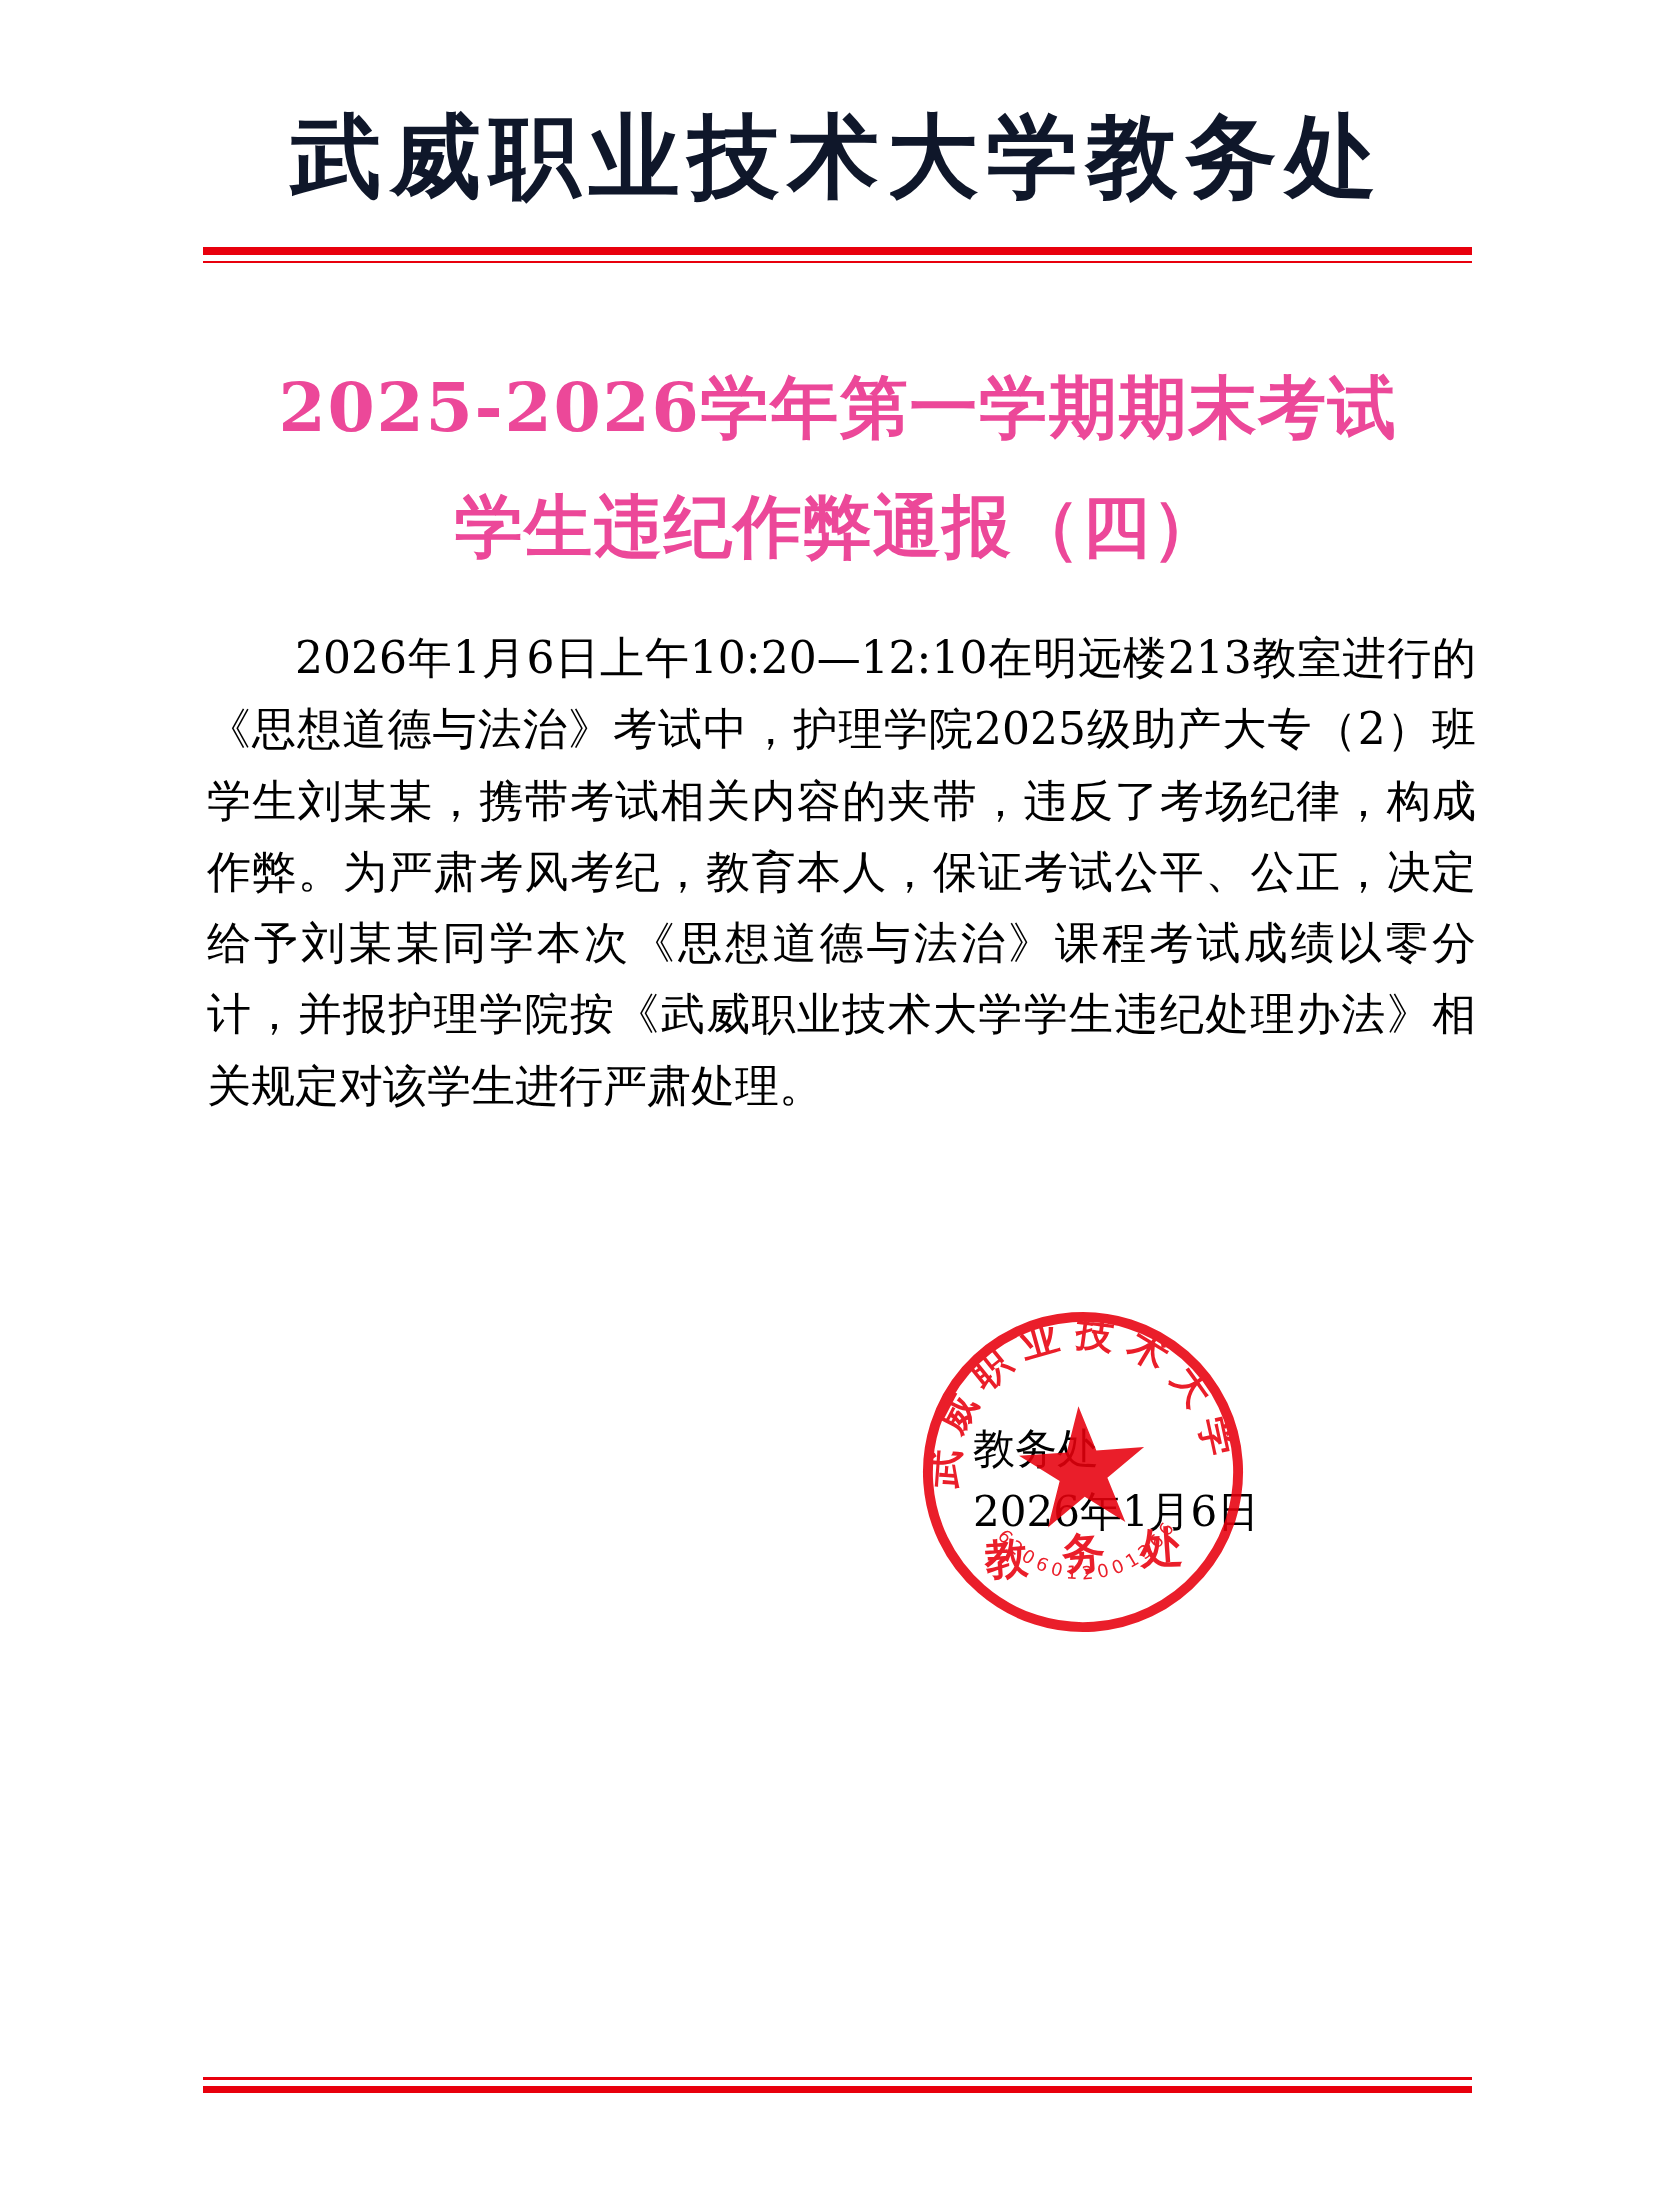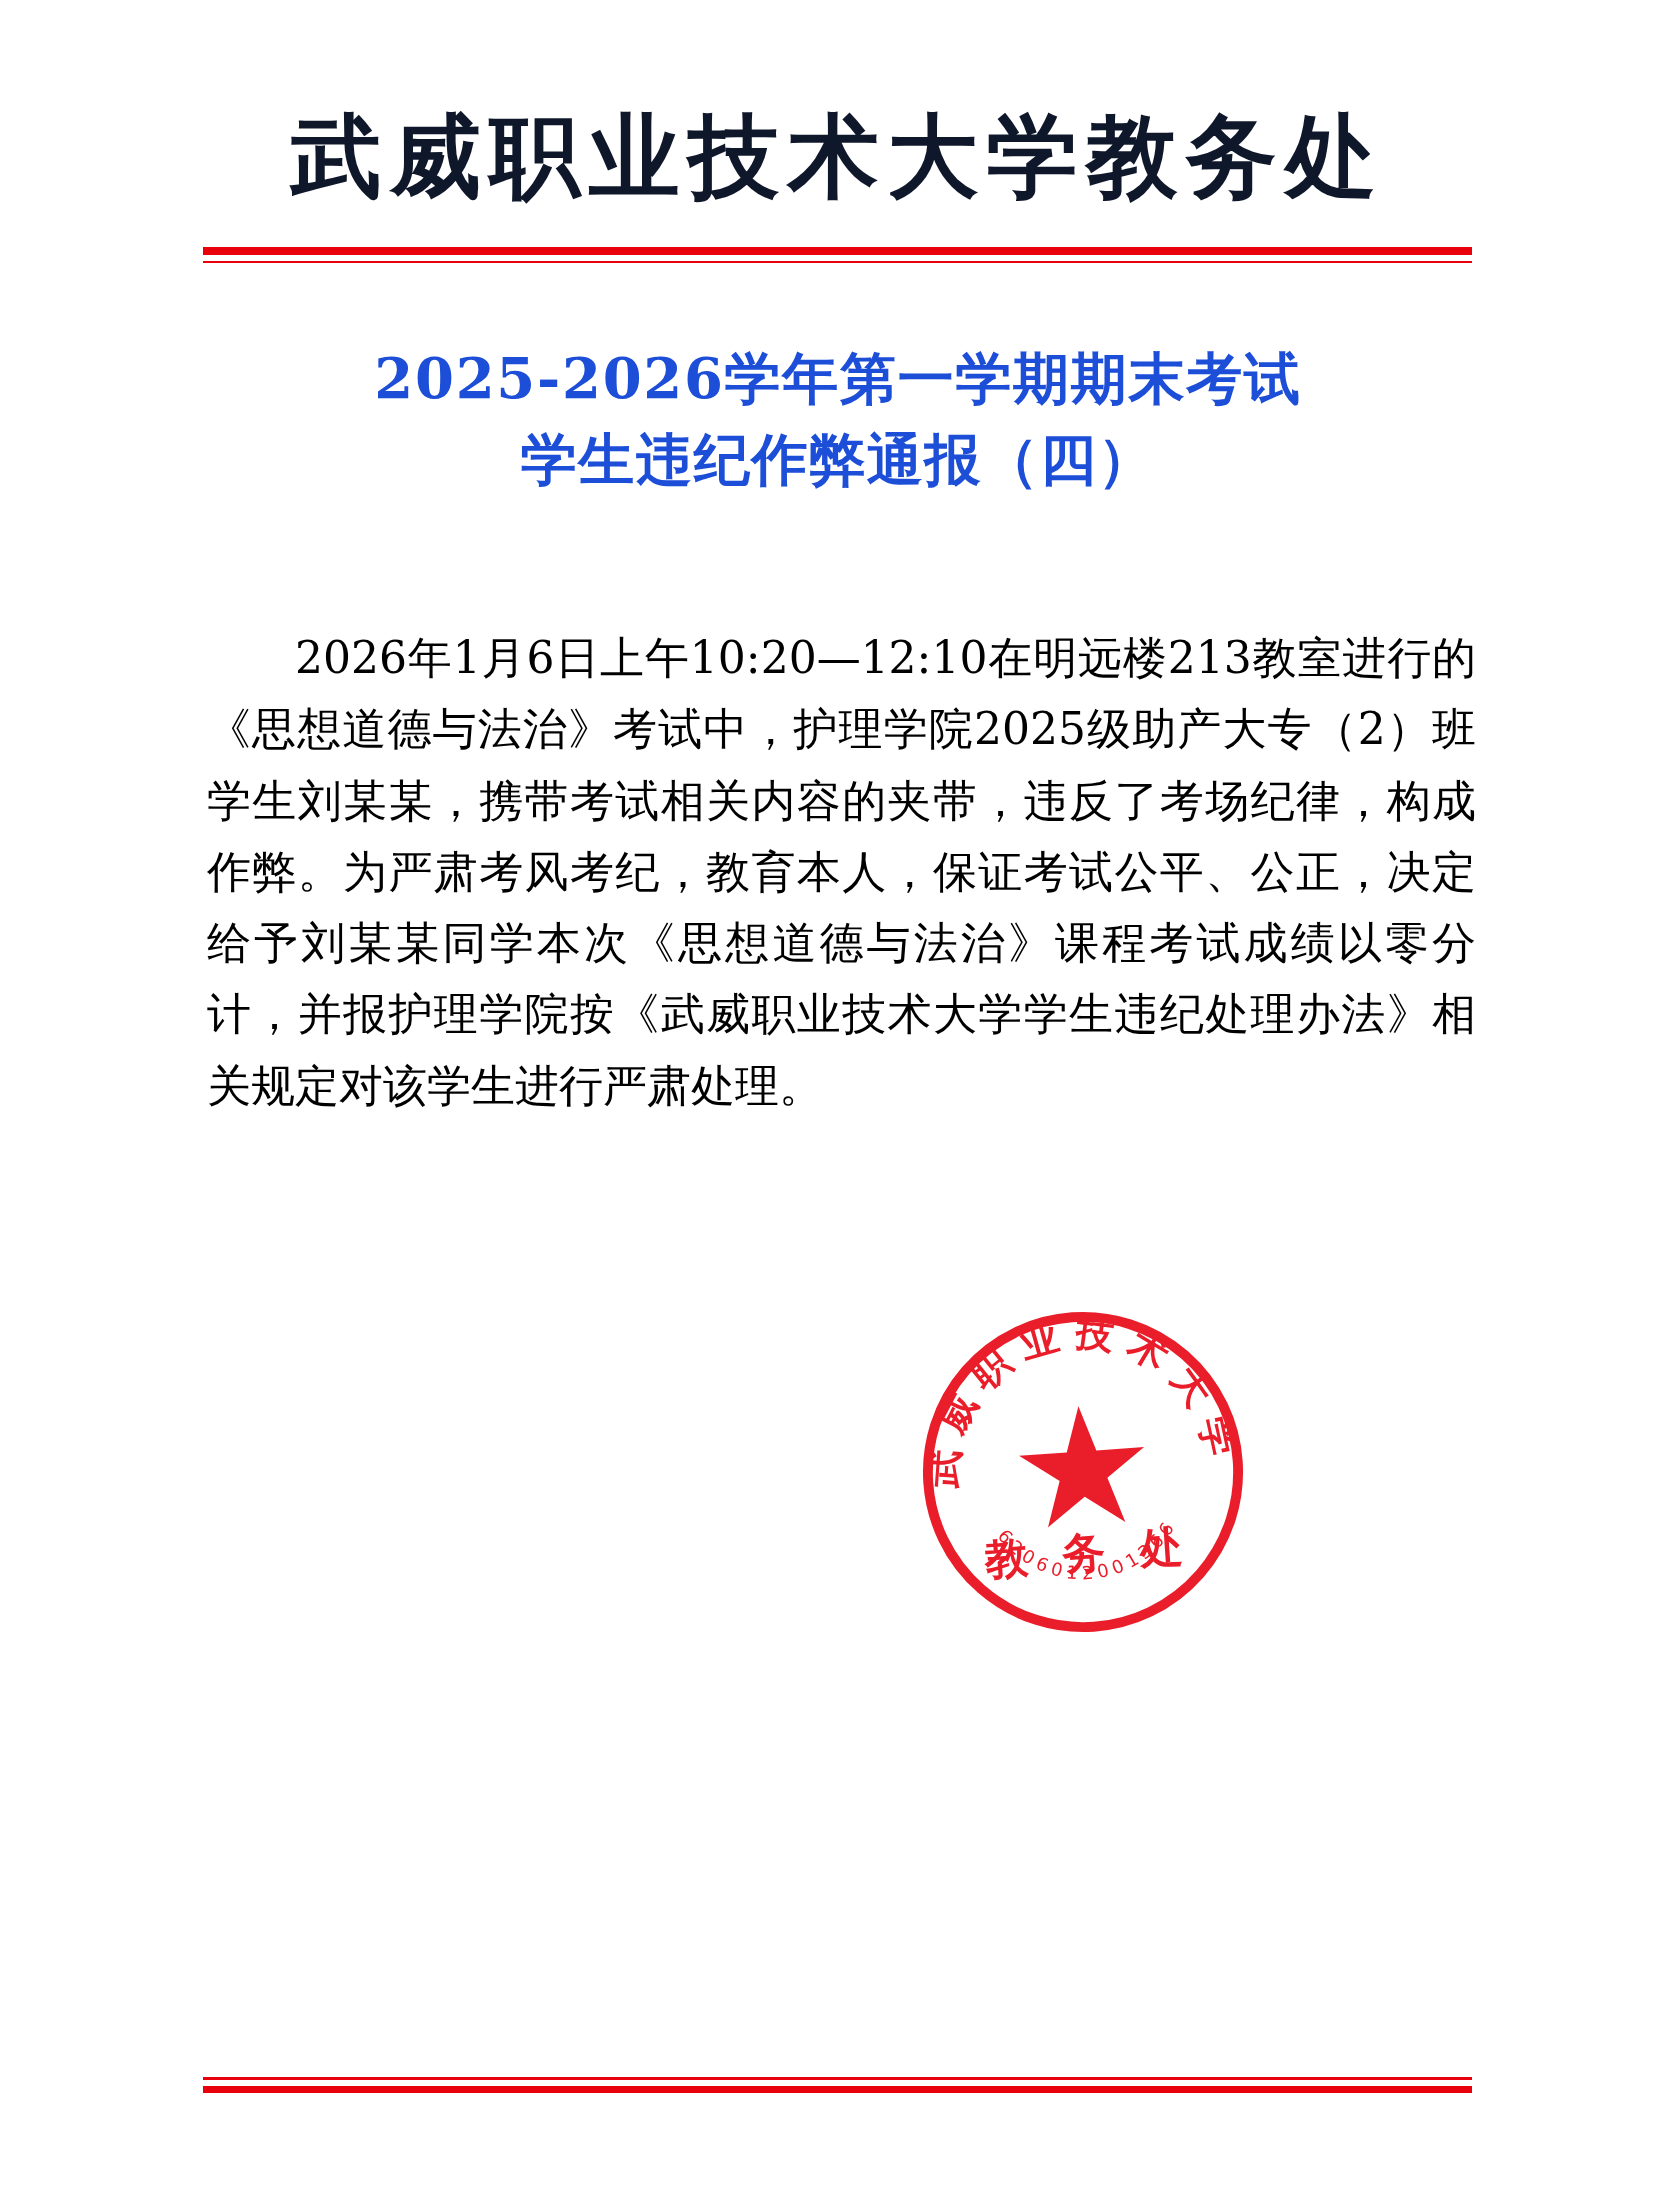--- a/index.html
+++ b/index.html
@@ -56,24 +56,25 @@
   .doc-title {
     position: absolute;
     left: 254px;
     top: 338px;
     width: 1168px;
     text-align: center;
   }
   .doc-title .line {
     font-family: "DejaVu Serif", "Liberation Serif", serif;
     font-weight: 700;
-    font-size: 56px;
+    font-size: 68px;
     line-height: 1.45;
     letter-spacing: 1.7px;
-    color: #1d4ed8;
+    color: #ec4899;
+    margin-top: 20px;
   }
 
   
   .body-text {
     position: absolute;
     left: 207px;
     top: 622px;
     width: 1269px;
   }
   .para {
@@ -143,20 +144,24 @@
 
   <div class="doc-title">
     <div class="line">2025-2026学年第一学期期末考试</div>
     <div class="line">学生违纪作弊通报（四）</div>
   </div>
 
   <div class="body-text">
     <p class="para">2026年1月6日上午10:20—12:10在明远楼213教室进行的《思想道德与法治》考试中，护理学院2025级助产大专（2）班学生刘某某，携带考试相关内容的夹带，违反了考场纪律，构成作弊。为严肃考风考纪，教育本人，保证考试公平、公正，决定给予刘某某同学本次《思想道德与法治》课程考试成绩以零分计，并报护理学院按《武威职业技术大学学生违纪处理办法》相关规定对该学生进行严肃处理。</p>
   </div>
 
+  <div class="sign-block">
+    <div class="sign-line">教务处</div>
+    <div class="sign-line">2026年1月6日</div>
+  </div>
 
   <svg class="seal" viewBox="0 0 400 400">
     <defs>
       <path id="sealArcTop" d="M 48,200 A 152,152 0 0 1 352,200"></path>
       <path id="sealArcBottom" d="M 70,200 A 130,130 0 0 0 330,200"></path>
     </defs>
     <circle cx="200" cy="200" r="188" fill="none" stroke="#e8000d" stroke-width="12"></circle>
     <text font-family="'DejaVu Serif','Liberation Serif',serif" font-size="46" font-weight="700" fill="#e8000d" letter-spacing="16">
       <textPath href="#sealArcTop" startOffset="50%" text-anchor="middle">武威职业技术大学</textPath>
     </text>

